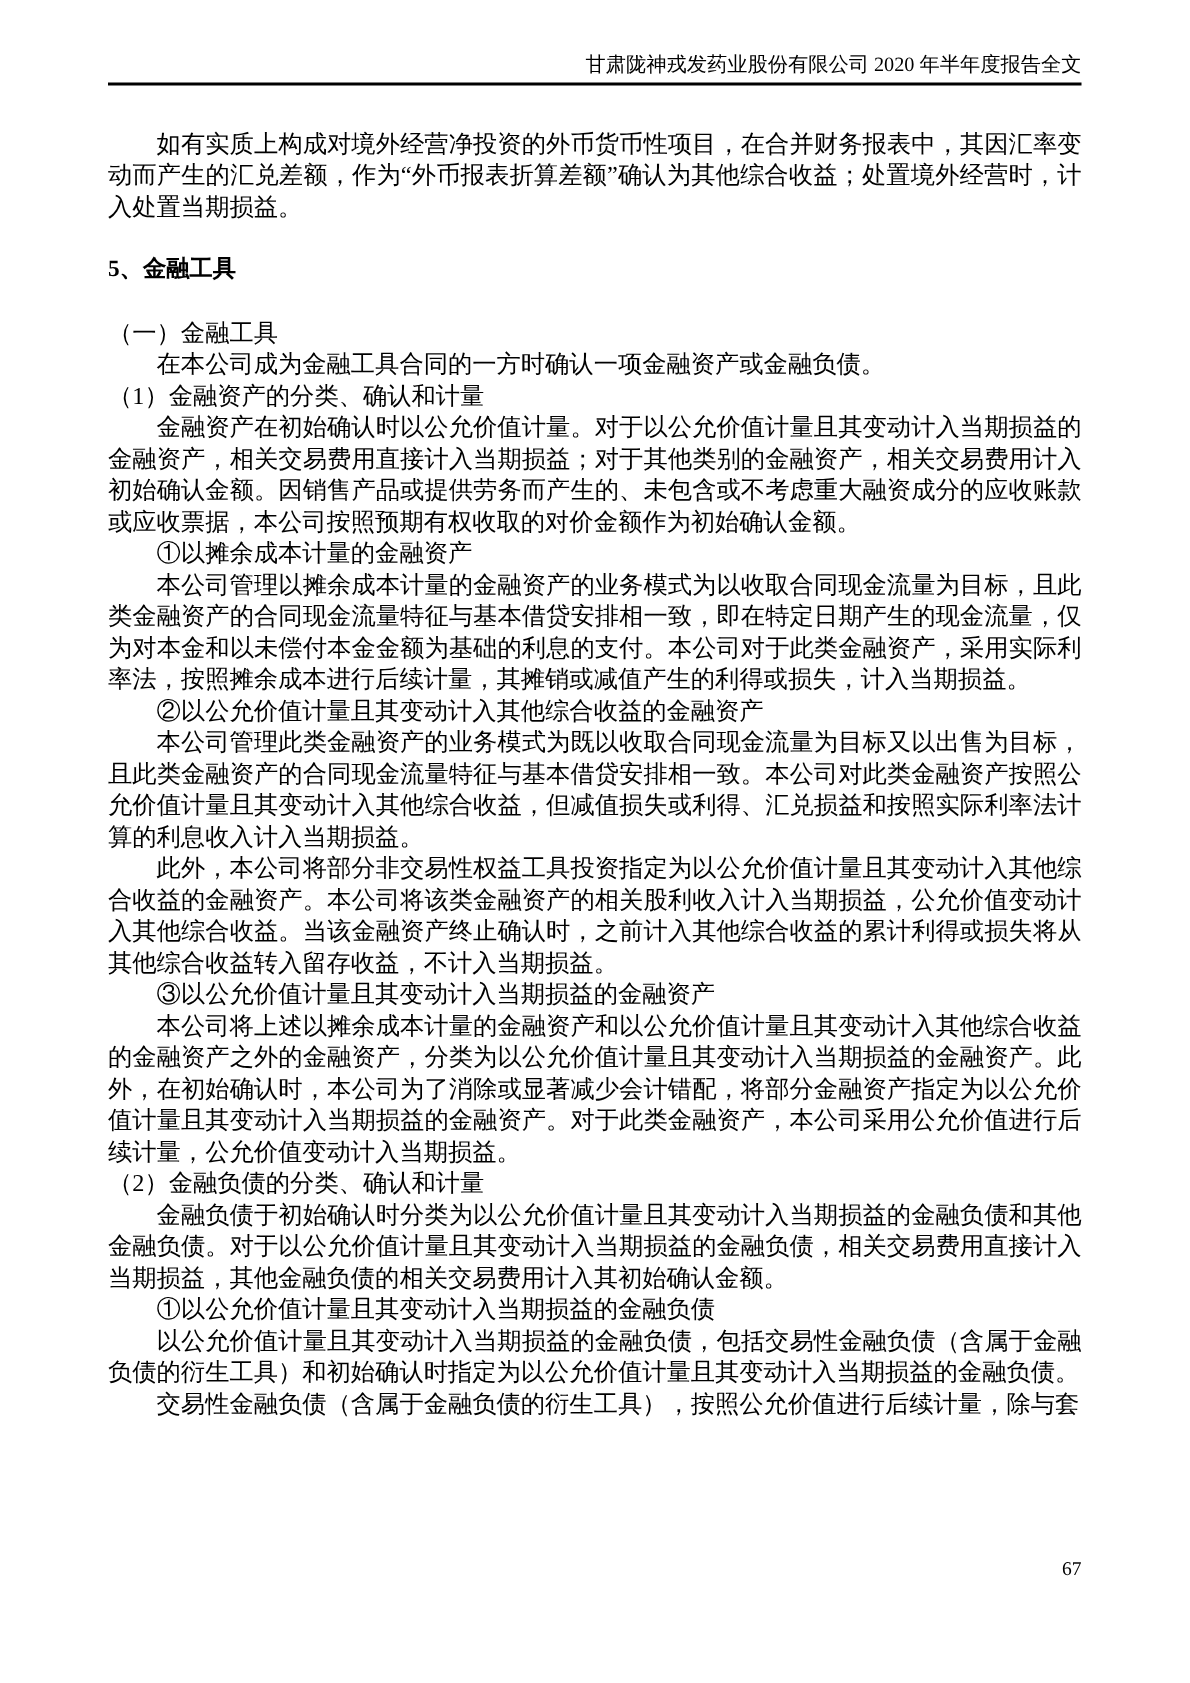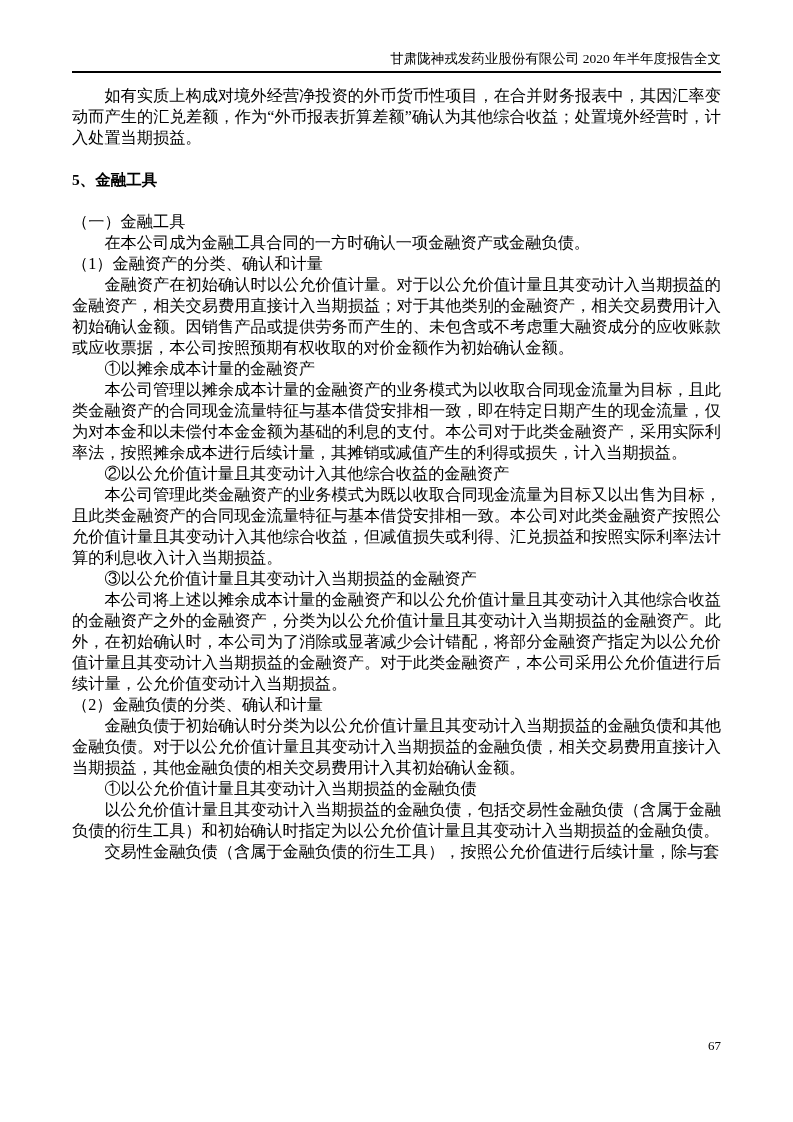--- a/index.html
+++ b/index.html
@@ -9,21 +9,21 @@
     height: 1122px;
     background: #ffffff;
     font-family: "Liberation Serif", "DejaVu Serif", serif;
     color: #000000;
     overflow: hidden;
   }
   .running-header {
     position: absolute;
     left: 72px;
     right: 72px;
-    top: 50px;
+    top: 34px;
     text-align: right;
     font-size: 13.5px;
     line-height: 17px;
     padding-bottom: 4px;
     border-bottom: 2px solid #000000;
   }
   .content {
     position: absolute;
     left: 72px;
     right: 72px;
@@ -96,20 +96,21 @@
     <p class="ind">如有实质上构成对境外经营净投资的外币货币性项目，在合并财务报表中，其因汇率变动而产生的汇兑差额，作为“外币报表折算差额”确认为其他综合收益；处置境外经营时，计入处置当期损益。</p>
     <h2 class="section-heading">5、金融工具</h2>
     <p class="sub">（一）金融工具</p>
     <p class="ind">在本公司成为金融工具合同的一方时确认一项金融资产或金融负债。</p>
     <p class="sub">（1）金融资产的分类、确认和计量</p>
     <p class="ind">金融资产在初始确认时以公允价值计量。对于以公允价值计量且其变动计入当期损益的金融资产，相关交易费用直接计入当期损益；对于其他类别的金融资产，相关交易费用计入初始确认金额。因销售产品或提供劳务而产生的、未包含或不考虑重大融资成分的应收账款或应收票据，本公司按照预期有权收取的对价金额作为初始确认金额。</p>
     <p class="ind">①以摊余成本计量的金融资产</p>
     <p class="ind">本公司管理以摊余成本计量的金融资产的业务模式为以收取合同现金流量为目标，且此类金融资产的合同现金流量特征与基本借贷安排相一致，即在特定日期产生的现金流量，仅为对本金和以未偿付本金金额为基础的利息的支付。本公司对于此类金融资产，采用实际利率法，按照摊余成本进行后续计量，其摊销或减值产生的利得或损失，计入当期损益。</p>
     <p class="ind">②以公允价值计量且其变动计入其他综合收益的金融资产</p>
     <p class="ind">本公司管理此类金融资产的业务模式为既以收取合同现金流量为目标又以出售为目标，且此类金融资产的合同现金流量特征与基本借贷安排相一致。本公司对此类金融资产按照公允价值计量且其变动计入其他综合收益，但减值损失或利得、汇兑损益和按照实际利率法计算的利息收入计入当期损益。</p>
+    <p class="ind">此外，本公司将部分非交易性权益工具投资指定为以公允价值计量且其变动计入其他综合收益的金融资产。本公司将该类金融资产的相关股利收入计入当期损益，公允价值变动计入其他综合收益。当该金融资产终止确认时，之前计入其他综合收益的累计利得或损失将从其他综合收益转入留存收益，不计入当期损益。</p>
     <p class="ind">③以公允价值计量且其变动计入当期损益的金融资产</p>
     <p class="ind">本公司将上述以摊余成本计量的金融资产和以公允价值计量且其变动计入其他综合收益的金融资产之外的金融资产，分类为以公允价值计量且其变动计入当期损益的金融资产。此外，在初始确认时，本公司为了消除或显著减少会计错配，将部分金融资产指定为以公允价值计量且其变动计入当期损益的金融资产。对于此类金融资产，本公司采用公允价值进行后续计量，公允价值变动计入当期损益。</p>
     <p class="sub">（2）金融负债的分类、确认和计量</p>
     <p class="ind">金融负债于初始确认时分类为以公允价值计量且其变动计入当期损益的金融负债和其他金融负债。对于以公允价值计量且其变动计入当期损益的金融负债，相关交易费用直接计入当期损益，其他金融负债的相关交易费用计入其初始确认金额。</p>
     <p class="ind">①以公允价值计量且其变动计入当期损益的金融负债</p>
     <p class="ind">以公允价值计量且其变动计入当期损益的金融负债，包括交易性金融负债（含属于金融负债的衍生工具）和初始确认时指定为以公允价值计量且其变动计入当期损益的金融负债。</p>
     <p class="ind">交易性金融负债（含属于金融负债的衍生工具），按照公允价值进行后续计量，除与套</p>
   </div>
 
   <div class="page-number">67</div>

